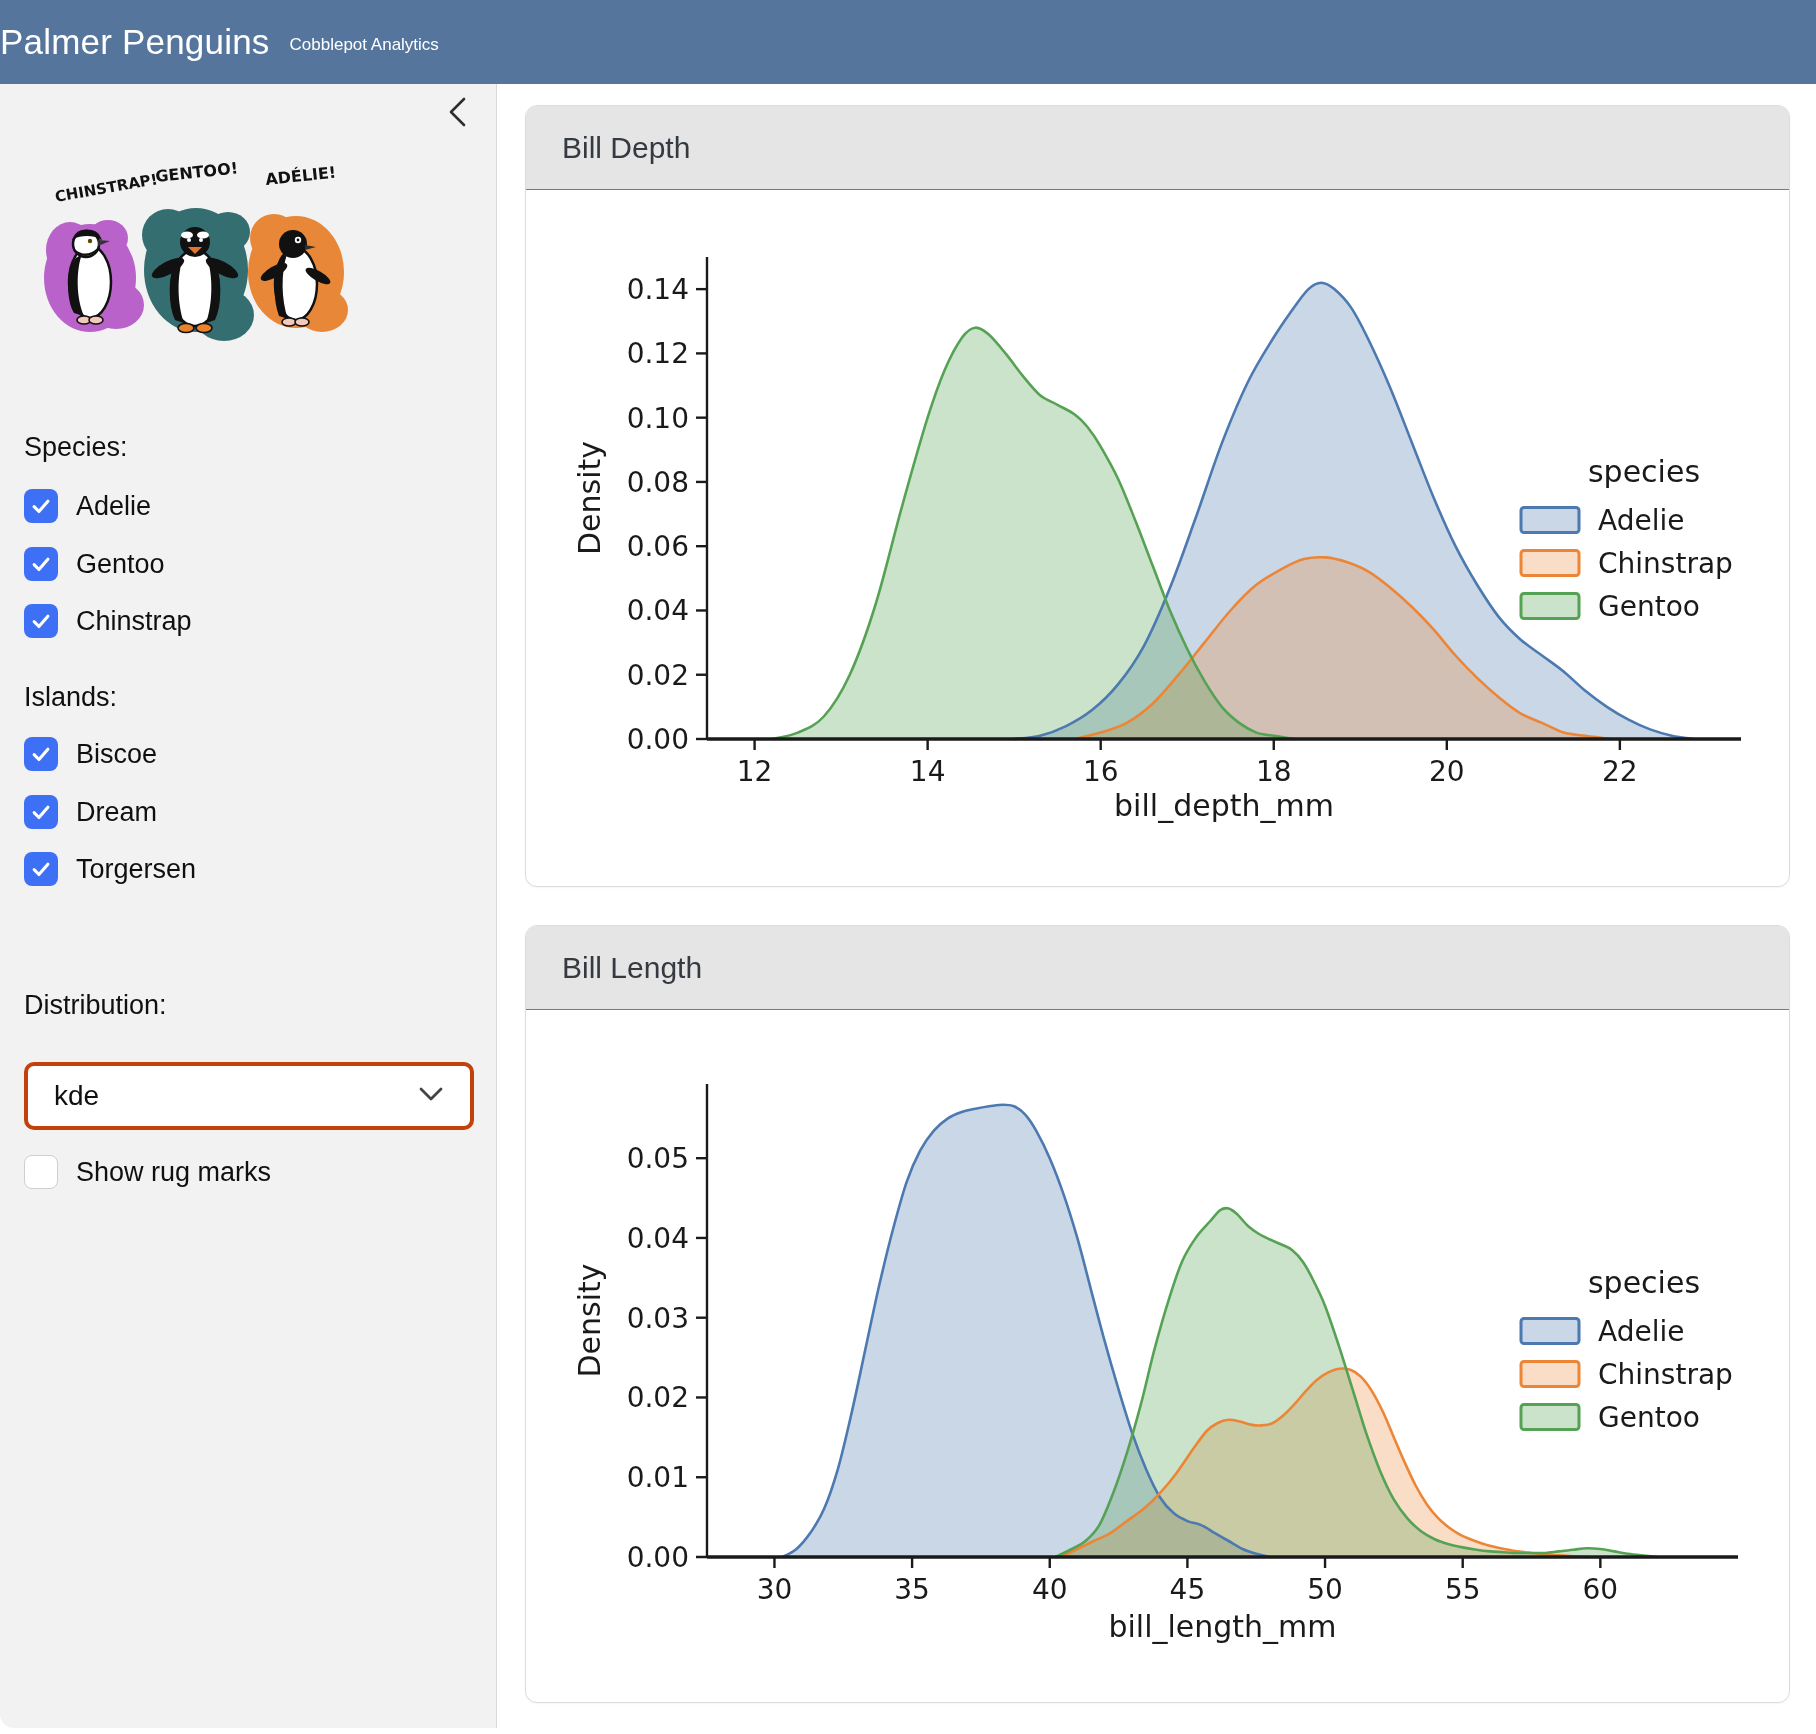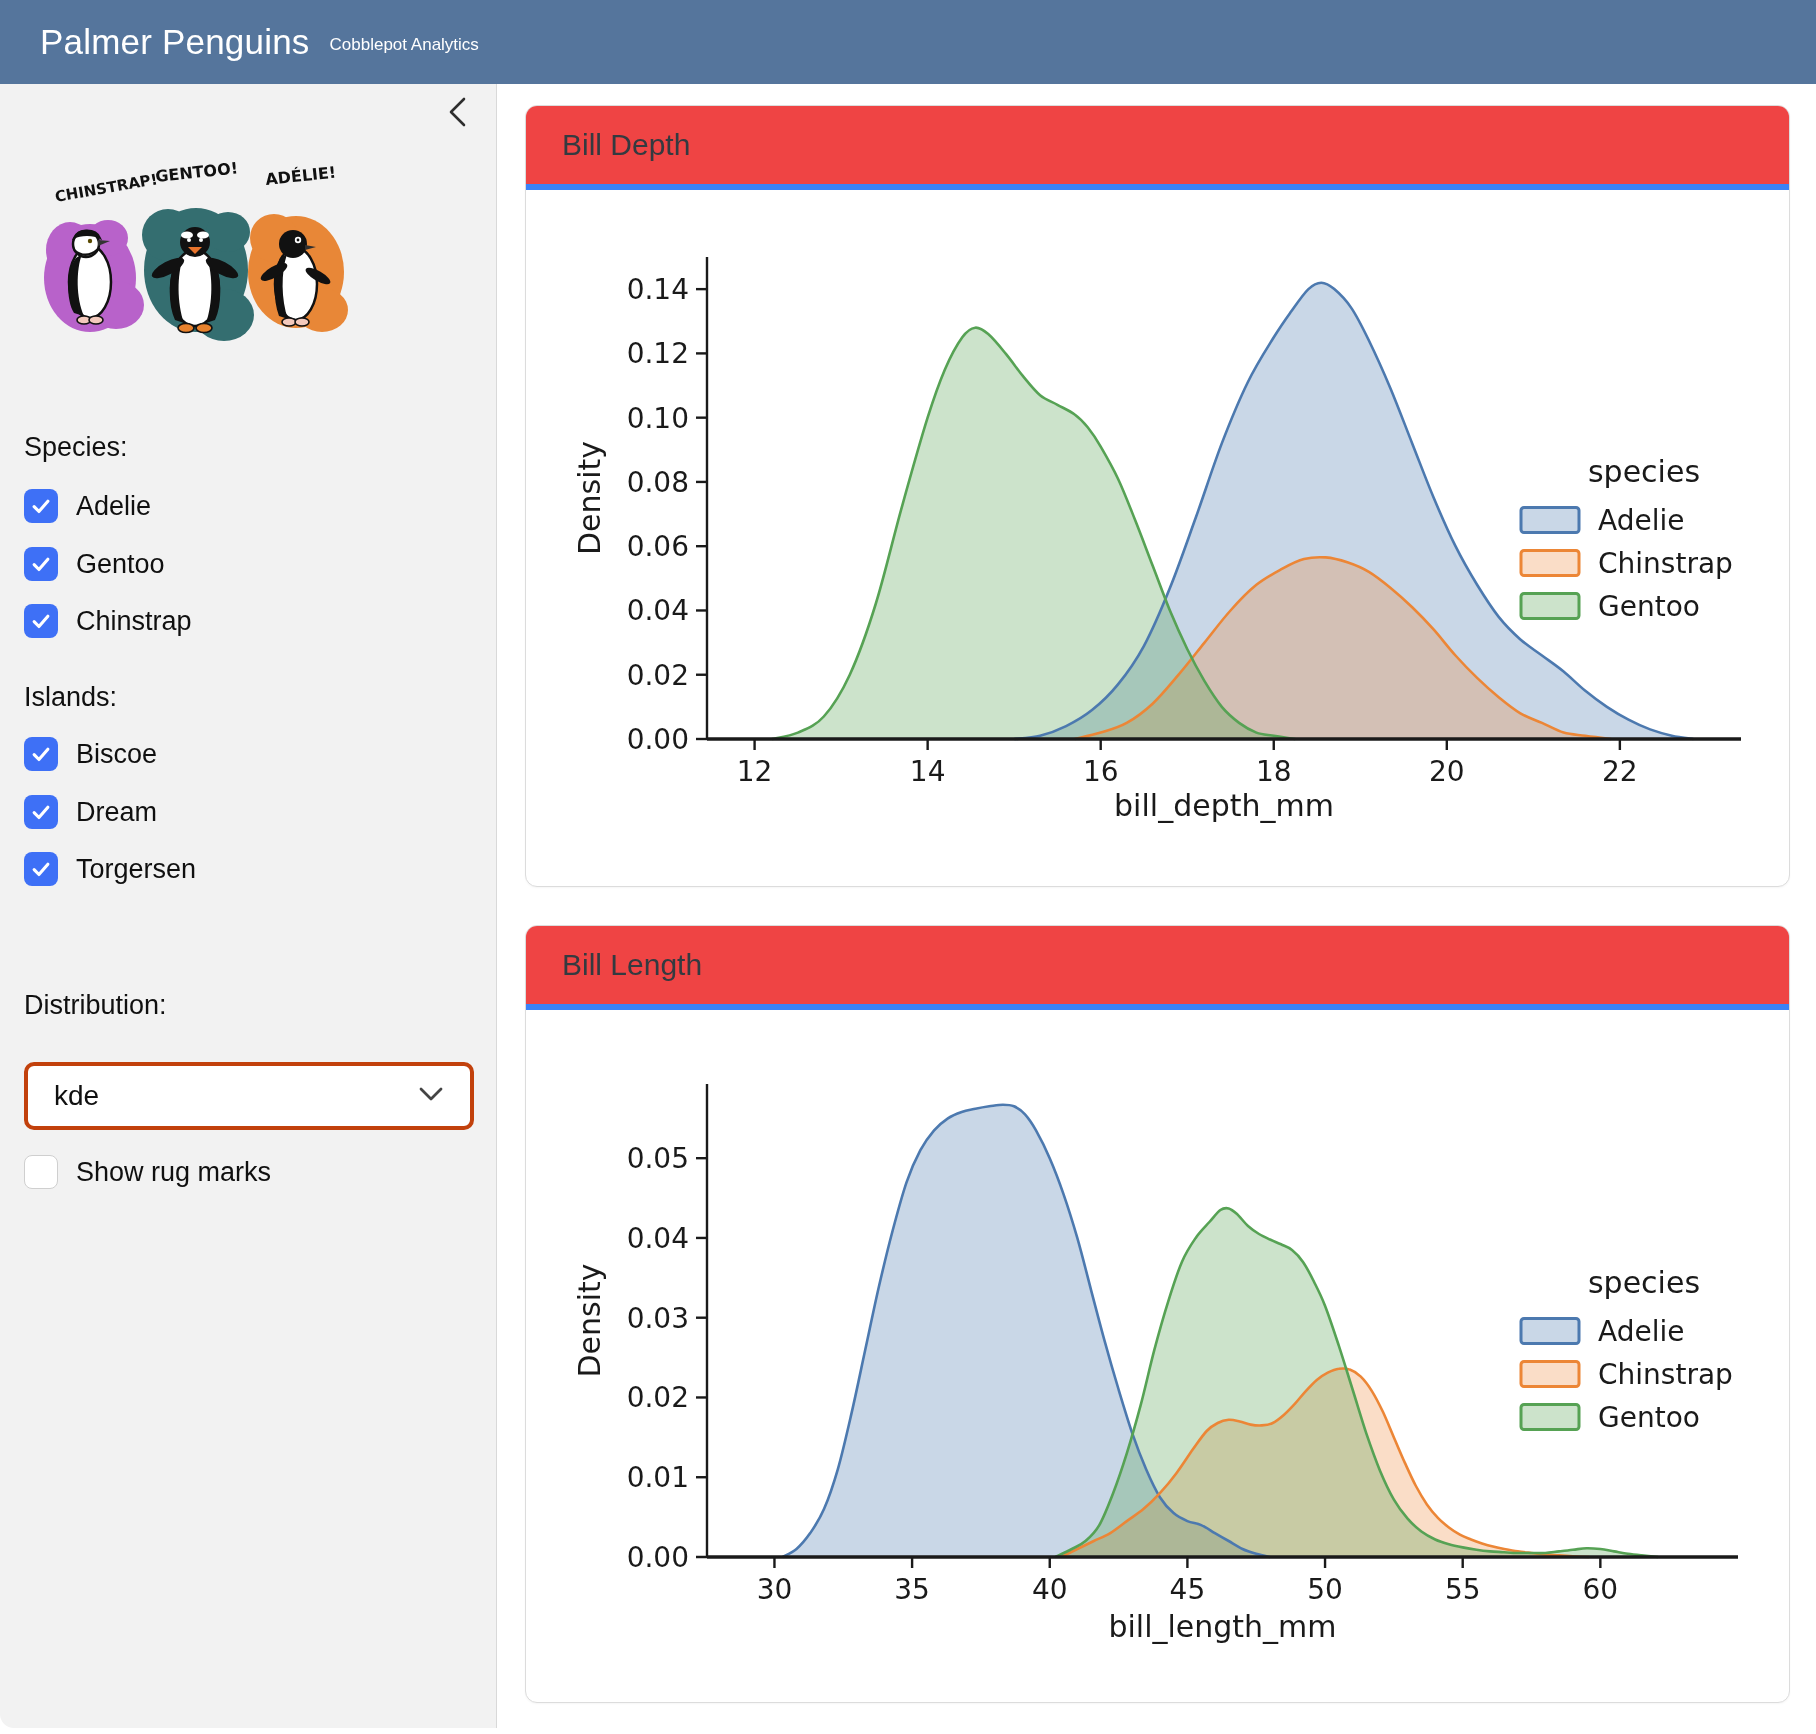--- a/index.html
+++ b/index.html
@@ -4,21 +4,21 @@
 <style>
   html,body{margin:0;padding:0;}
   body{
     width:1816px;height:1734px;position:relative;background:#ffffff;
     font-family:"Liberation Sans", sans-serif;color:#111;
     -webkit-font-smoothing:antialiased;overflow:hidden;
   }
   
   .app-header{
     position:absolute;left:0;top:0;width:1816px;height:84px;
-    background:#55759C;display:flex;align-items:center;padding-left:40px;box-sizing:border-box;
+    background:#55759C;display:flex;align-items:center;box-sizing:border-box;
   }
   .app-header .title{font-size:35px;font-weight:500;color:#fff;letter-spacing:.2px;}
   .app-header .subtitle{font-size:17px;font-weight:400;color:#fff;margin-left:20px;margin-top:6px;}
   
   .sidebar{
     position:absolute;left:0;top:84px;width:497px;height:1644px;
     background:#F2F2F2;border-right:1px solid #D9D9D9;box-sizing:border-box;
     border-radius:0 0 0 14px;
   }
   .collapse-btn{
@@ -46,21 +46,21 @@
   .sidebar-footer a{color:#2B6BE4;text-decoration:underline;text-underline-offset:4px;}
   
   .main{position:absolute;left:497px;top:84px;width:1319px;height:1650px;background:#fff;}
   .card{
     position:absolute;left:28px;width:1265px;background:#fff;border:1px solid #DCDCDC;border-radius:12px;
     box-sizing:border-box;overflow:hidden;box-shadow:0 1px 2px rgba(0,0,0,.04);
   }
   .card-1{top:21px;height:782px;}
   .card-2{top:841px;height:778px;}
   .card-header{
-    height:84px;background:#ef4444;border-bottom:6px solid #3b82f6;
+    height:84px;background:#e5e5e5;border-bottom:1px solid #3b82f6;
     display:flex;align-items:center;padding-left:36px;box-sizing:border-box;
   }
   .card-header h2{margin:0;font-size:30px;font-weight:400;color:#343A40;}
   .card-body{position:relative;width:100%;}
   .card-1 .card-body{height:696px;}
   .card-2 .card-body{height:692px;}
   svg.plot{display:block;width:100%;height:100%;}
 </style>
 </head>
 <body>

